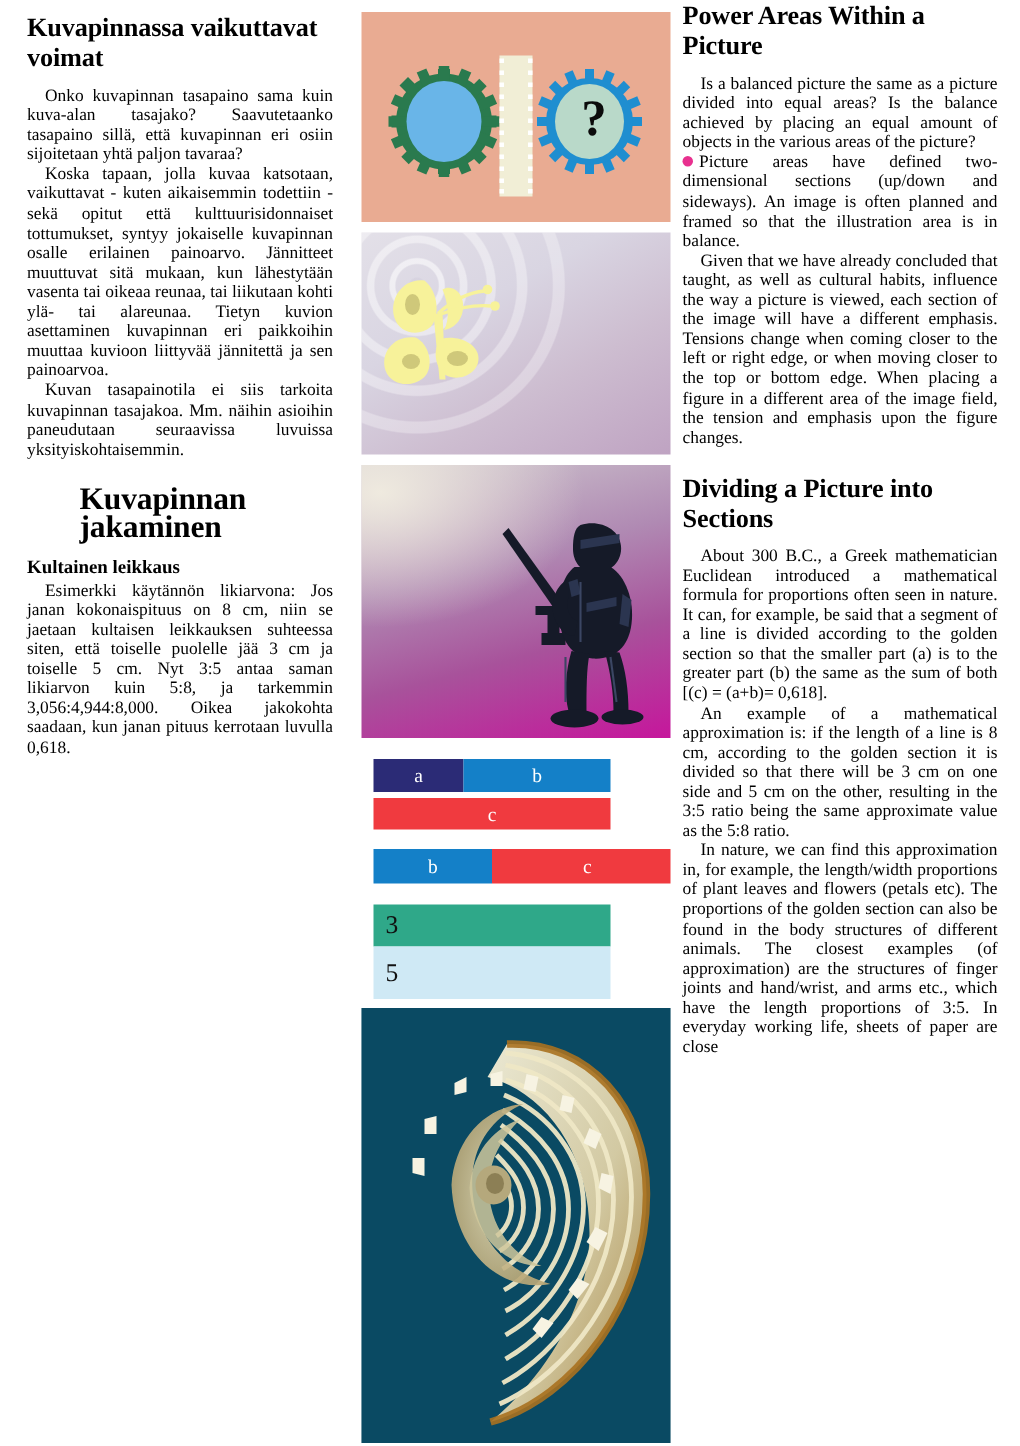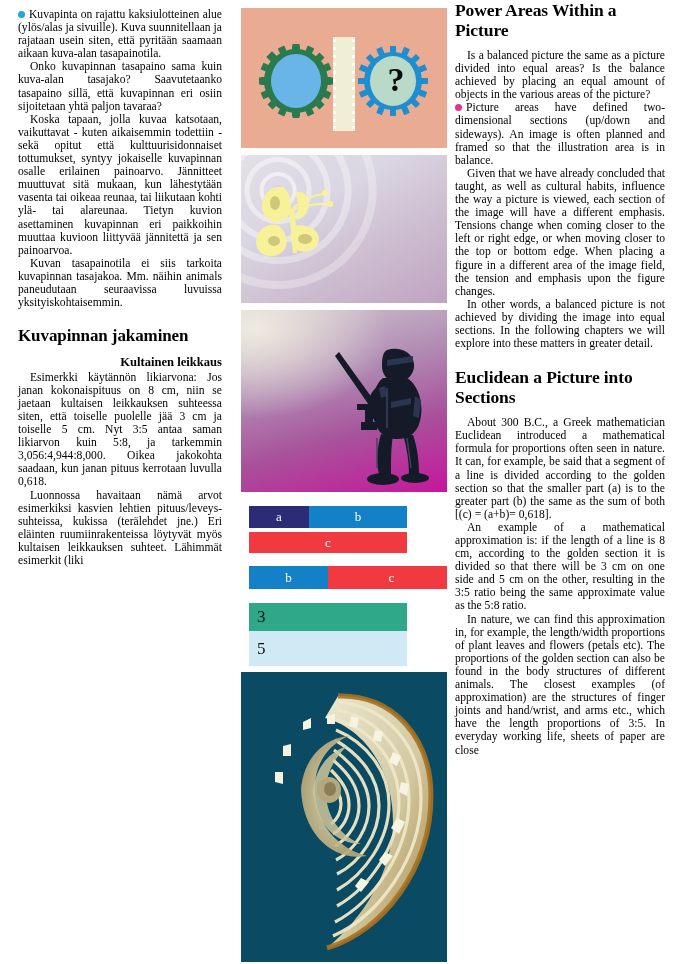--- a/index.html
+++ b/index.html
@@ -34,27 +34,27 @@
   
   h1.head {
     font-family: "Liberation Serif", serif;
     font-weight: bold;
     font-size: 17.5px;
     line-height: 20px;
     letter-spacing: -0.1px;
     margin-bottom: 9px;
     text-align: left;
   }
-  h1.head.tight { font-size: 17px; line-height: 19.5px; }
+  h1.head.tight { font-size: 21px; line-height: 19.5px; margin-left: 35px; }
   h2.subhead {
     font-weight: bold;
     font-size: 12.6px;
     line-height: 14px;
     margin-bottom: 2px;
-    text-align: right;
+    text-align: left;
   }
   p.body {
     font-size: 11.6px;
     line-height: 13.1px;
     text-align: justify;
     text-justify: inter-word;
     hyphens: manual;
     margin: 0;
   }
   p.body.indent { text-indent: 12px; }
@@ -126,35 +126,32 @@
 
   .nz { position:absolute; left:0; top:0; }
 </style>
 </head>
 <body>
 
 <div class="page">
 
   <div class="col-left">
 
-
-    <p class="body">
-      <span class="bullet cyan"></span><span>Kuvapinta on rajattu kaksiulotteinen alue (ylös/alas ja sivuille). Kuva suunnitellaan ja rajataan usein siten, että pyritään saamaan aikaan kuva-alan tasapainotila.</span>
-    </p>
+    <h1 class="head">Kuvapinnassa vaikuttavat voimat</h1>
+
     <p class="body indent">Onko kuvapinnan tasapaino sama kuin kuva-alan tasajako? Saavutetaanko tasapaino sillä, että kuvapinnan eri osiin sijoitetaan yhtä paljon tavaraa?</p>
     <p class="body indent">Koska tapaan, jolla kuvaa katsotaan, vaikuttavat - kuten aikaisemmin todettiin - sekä opitut  että kulttuurisidonnaiset tottumukset, syntyy  jokaiselle kuvapinnan osalle erilainen painoarvo. Jännitteet muuttuvat sitä mukaan, kun lähestytään vasenta tai oikeaa reunaa, tai liikutaan kohti ylä- tai alareunaa. Tietyn kuvion asettaminen kuvapinnan eri paikkoihin muuttaa kuvioon liittyvää jännitettä ja sen painoarvoa.</p>
-    <p class="body indent">Kuvan tasapainotila ei siis tarkoita kuvapinnan tasajakoa. Mm. näihin animals paneudutaan seuraavissa luvuissa yksityiskohtaisemmin.</p>
+    <p class="body indent">Kuvan tasapainotila ei siis tarkoita kuvapinnan tasajakoa. Mm. näihin asioihin paneudutaan seuraavissa luvuissa yksityiskohtaisemmin.</p>
 
     <div class="spacer-lg"></div>
 
     <h1 class="head tight">Kuvapinnan jakaminen</h1>
     <h2 class="subhead">Kultainen leikkaus</h2>
 
     <p class="body indent">Esimerkki käytännön likiarvona: Jos janan kokonaispituus on 8 cm, niin se jaetaan kultaisen leikkauksen suhteessa siten, että toiselle puolelle jää 3 cm ja toiselle 5 cm. Nyt 3:5 antaa saman likiarvon kuin 5:8, ja tarkemmin  3,056:4,944:8,000.  Oikea jakokohta saadaan, kun janan pituus kerrotaan luvulla 0,618.</p>
-    <p class="body indent">Luonnossa havaitaan nämä arvot esimerkiksi kasvien lehtien pituus/leveys-suhteissa, kukissa (terälehdet jne.) Eri eläinten ruumiinrakenteissa löytyvät myös kultaisen leikkauksen suhteet. Lähimmät esimerkit (liki</p>
   </div>
 
   <div class="col-mid">
 
     <div class="fig" id="fig-circles">
       <svg class="nz" width="206" height="140" viewBox="0 0 206 140">
         <g>
           <g fill="#2a7a4e">
             <circle cx="55" cy="73" r="32"></circle>
             <rect x="20" y="69" width="70" height="8"></rect>
@@ -378,24 +375,23 @@
 
   <div class="col-right">
 
     <h1 class="head">Power Areas Within a Picture</h1>
 
     <p class="body indent">Is a balanced picture the same as a picture divided into equal areas? Is the balance achieved by placing an equal amount of objects in the various areas of the picture?</p>
     <p class="body">
       <span class="bullet magenta"></span><span>Picture areas have defined two-dimensional sections (up/down and sideways). An image is often planned and framed so that the illustration area is in balance.</span>
     </p>
     <p class="body indent">Given that we have already concluded that taught, as well as cultural habits, influence the way a picture is viewed, each section of the image will have a different emphasis. Tensions change when coming closer to the left or right edge, or when moving closer to the top or bottom edge. When placing a figure in a different area of the image field, the tension and emphasis upon the figure changes.</p>
-    <p class="body indent">In other words, a balanced picture is not achieved by dividing the image into equal sections. In the following chapters we will explore into these matters in greater detail.</p>
 
     <div class="spacer-lg"></div>
 
-    <h1 class="head">Euclidean a Picture into Sections</h1>
+    <h1 class="head">Dividing a Picture into Sections</h1>
 
     <p class="body indent">About 300 B.C., a Greek mathematician Euclidean introduced a mathematical formula for proportions often seen in nature.  It can, for example, be said that a segment of a line is divided according to the golden section so that the smaller part (a) is to the greater part (b) the same as the sum of both [(c) = (a+b)= 0,618].</p>
     <p class="body indent">An example of a mathematical approximation is: if the length of a line is 8 cm, according to the golden section it is divided so that there will be 3 cm on one side and 5 cm on the other, resulting in the 3:5 ratio being the same approximate value as the 5:8 ratio.</p>
     <p class="body indent">In nature, we can find this approximation in, for example, the length/width proportions of plant leaves and flowers (petals etc). The proportions of the golden section can also be found in the body structures of different animals. The closest examples (of approximation) are the structures of finger joints and hand/wrist, and arms etc., which have the length proportions of 3:5. In everyday working life, sheets of paper are close</p>
   </div>
 
 </div>
 
 </body></html>

